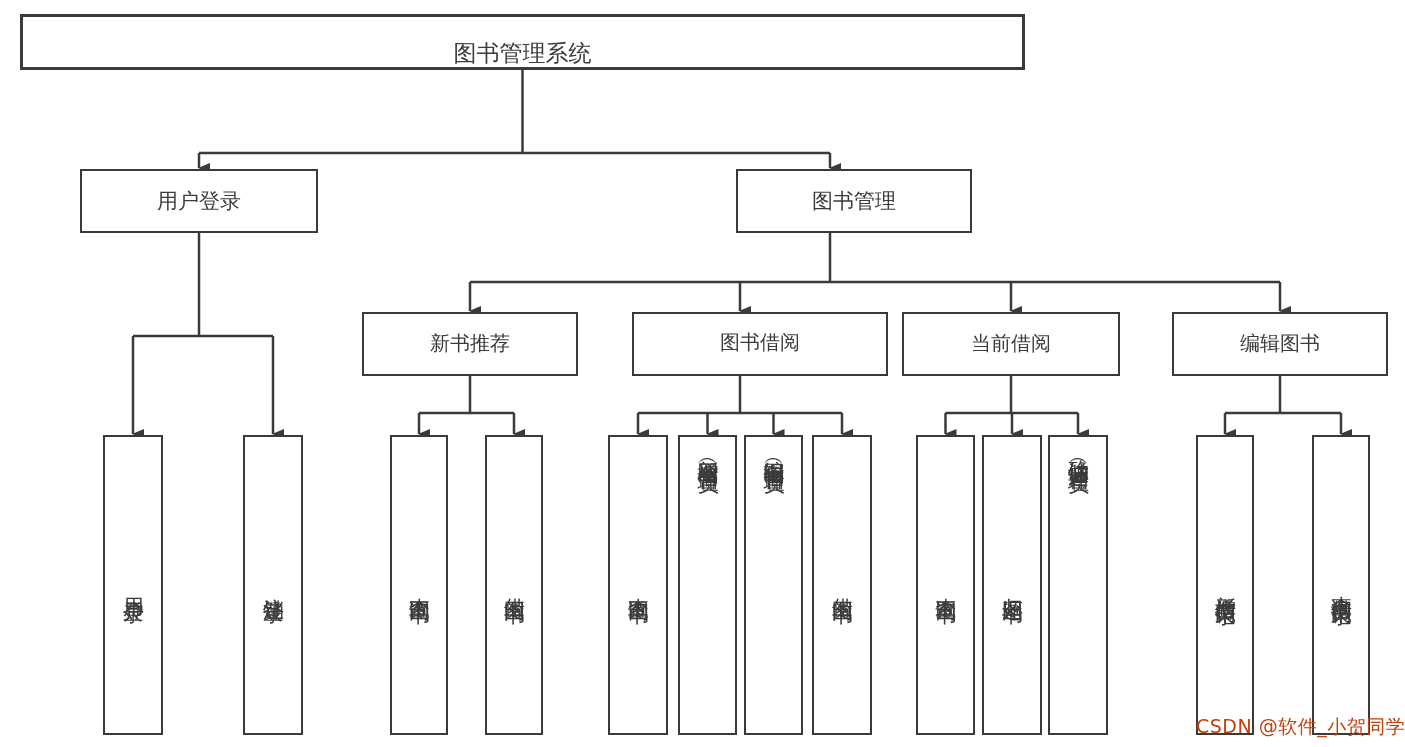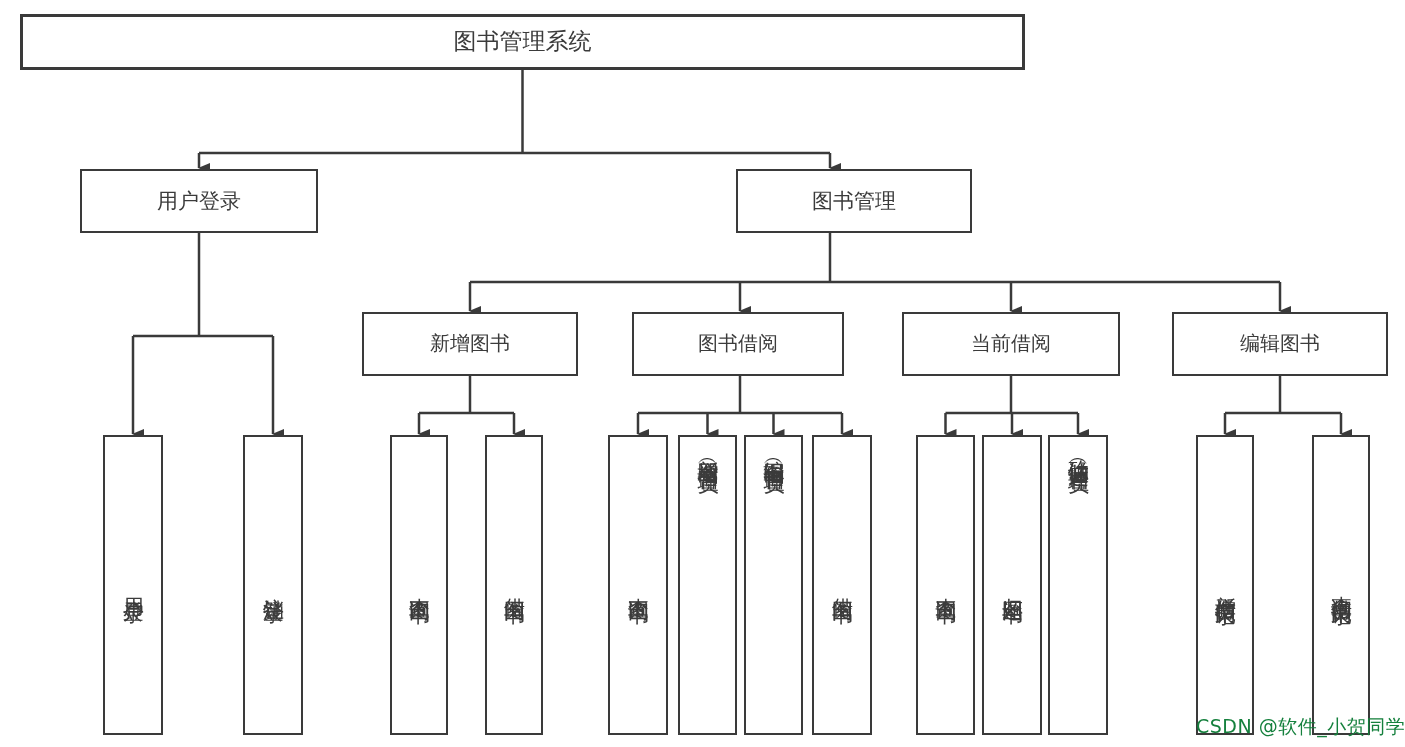--- a/index.html
+++ b/index.html
@@ -31,20 +31,21 @@
     box-sizing: border-box;
     border: 2.5px solid #3a3a3a;
     background: #ffffff;
     display: flex;
     align-items: center;
     justify-content: center;
     z-index: 5;
   }
   .node.root-node {
     border-width: 3px;
+    align-items: flex-end;
   }
   .node-label {
     color: #3b3b3b;
     line-height: 1.18;
     text-align: center;
     white-space: nowrap;
   }
   .lvl0 .node-label { font-size: 23px; }
   .lvl1 .node-label { font-size: 21px; }
   .lvl2 .node-label { font-size: 20px; }
@@ -74,21 +75,21 @@
   }
   .leaf-inner.align-top {
     align-items: flex-start;
     padding-top: 6px;
   }
   #watermark {
     position: absolute;
     left: 1196px;
     top: 714px;
     font-size: 19px;
-    color: #15803d;
+    color: #c2410c;
     white-space: nowrap;
     z-index: 20;
     letter-spacing: 0.5px;
   }
 </style>
 </head>
 <body>
 
 <div id="diagram-root">
 
@@ -139,23 +140,23 @@
       <div class="node lvl0 root-node" style="left: 20px; top: 14px; width: 1005px; height: 56px;">
         <span class="node-label">图书管理系统</span>
       </div>
       <div class="node lvl1" style="left: 80px; top: 169px; width: 238px; height: 64px;">
         <span class="node-label">用户登录</span>
       </div>
       <div class="node lvl1" style="left: 712px; top: 169px; width: 236px; height: 64px; margin-left: 24px;">
         <span class="node-label">图书管理</span>
       </div>
       <div class="node lvl2" style="left: 362px; top: 312px; width: 216px; height: 64px;">
-        <span class="node-label">新增图书</span>
-      </div>
-      <div class="node lvl2" style="left: 632px; top: 312px; width: 212px; height: 64px;">
+        <span class="node-label">新书推荐</span>
+      </div>
+      <div class="node lvl2" style="left: 632px; top: 312px; width: 256px; height: 64px; font-family: Liberation Mono, monospace;">
         <span class="node-label">图书借阅</span>
       </div>
       <div class="node lvl2" style="left: 902px; top: 312px; width: 218px; height: 64px;">
         <span class="node-label">当前借阅</span>
       </div>
       <div class="node lvl2" style="left: 1172px; top: 312px; width: 216px; height: 64px;">
         <span class="node-label">编辑图书</span>
       </div>
       <div class="node lvl3 leaf-node" style="left: 103px; top: 435px; width: 60px; height: 300px;">
         <div class="leaf-inner">

